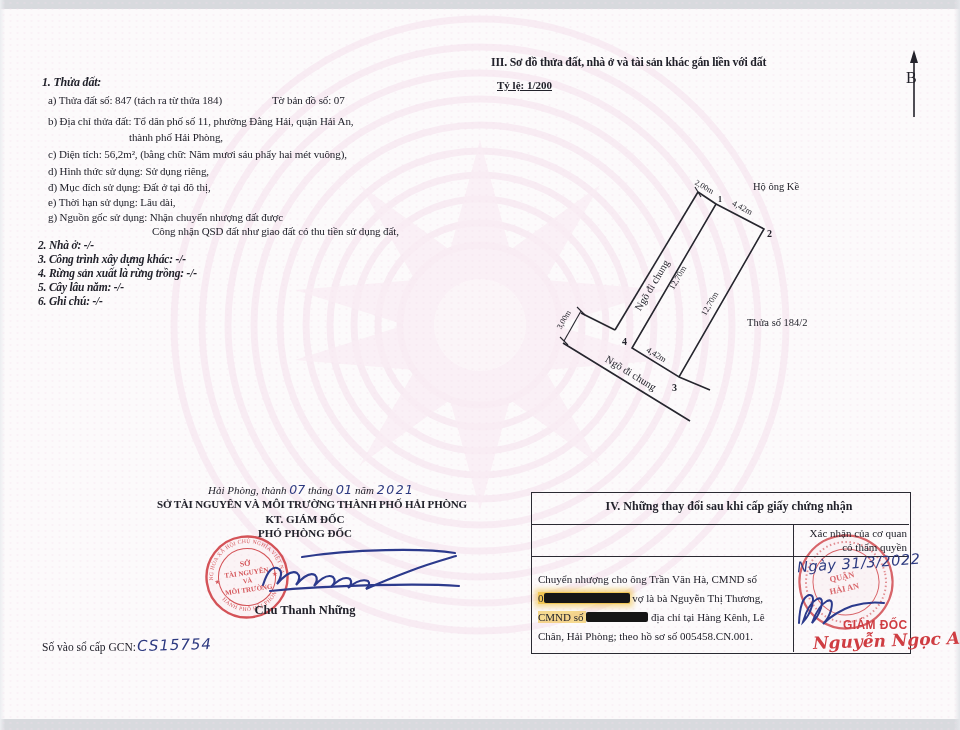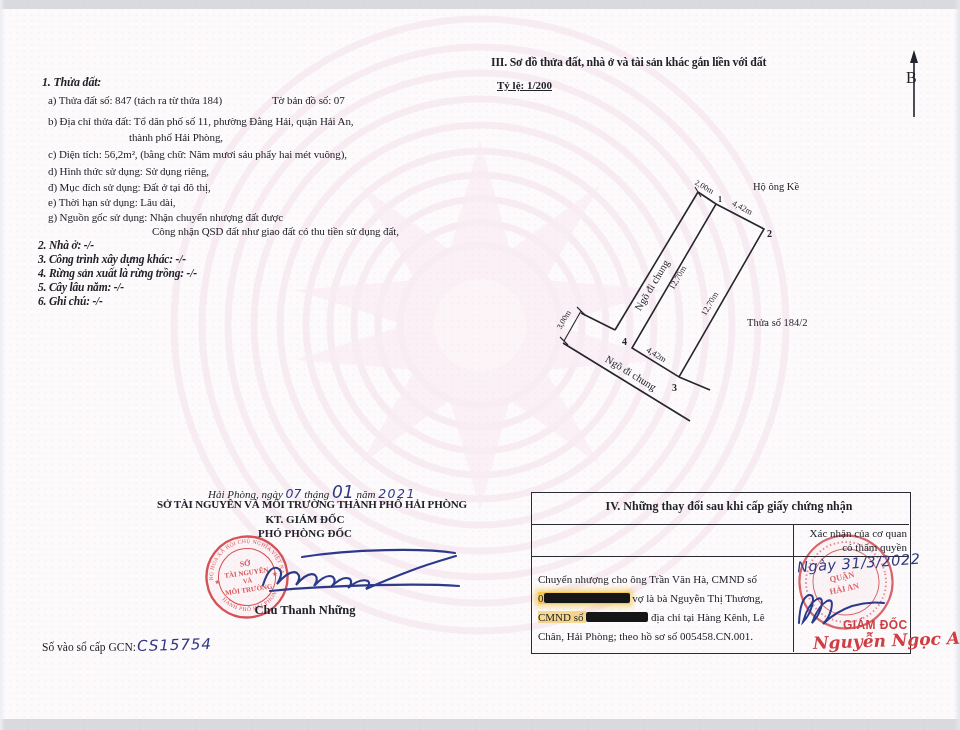--- a/index.html
+++ b/index.html
@@ -169,24 +169,24 @@
         <text x="843" y="591" font-size="8.5">HẢI AN</text>
       </g>
     </g>
 
     <g stroke="#2c3a8c" stroke-width="2" fill="none" stroke-linecap="round">
       <path d="M799,623 Q800,598 809,595 Q815,594 812,606 Q809,616 803,622 Q808,604 817,599 Q824,596 821,608 Q818,617 812,623 Q818,606 827,601 Q834,598 831,610 Q829,618 823,624 Q835,612 852,606 Q868,601 884,603"></path>
     </g>
   </svg>
 
   <div class="abs" style="left:208px;top:482px;font-size:11px;font-style:italic;">
-    <span>Hải Phòng, ngày</span>
+    <span>Hải Phòng, thành</span>
     <span class="hand" style="font-size:12.5px;">07</span>
     <span>tháng</span>
-    <span class="hand" style="font-size:17px;">01</span>
+    <span class="hand" style="font-size:13px;">01</span>
     <span>năm</span>
     <span class="hand" style="font-size:12.5px;letter-spacing:1.5px;">2021</span>
   </div>
   <div class="abs bold" style="left:157px;top:498px;width:296px;text-align:center;font-size:11px;letter-spacing:-0.2px;">SỞ TÀI NGUYÊN VÀ MÔI TRƯỜNG THÀNH PHỐ HẢI PHÒNG</div>
   <div class="abs bold" style="left:157px;top:513px;width:296px;text-align:center;font-size:11px;">KT. GIÁM ĐỐC</div>
   <div class="abs bold" style="left:157px;top:527px;width:296px;text-align:center;font-size:11px;">PHÓ PHÒNG ĐỐC</div>
   <div class="abs bold" style="left:157px;top:603px;width:296px;text-align:center;font-size:12.5px;">Chu Thanh Những</div>
 
   <div class="abs" style="left:42px;top:641px;font-size:11.5px;">Số vào sổ cấp GCN:</div>
   <div class="abs hand" style="left:137px;top:636px;font-size:15px;letter-spacing:1px;transform:rotate(-1.5deg);">CS15754</div>

